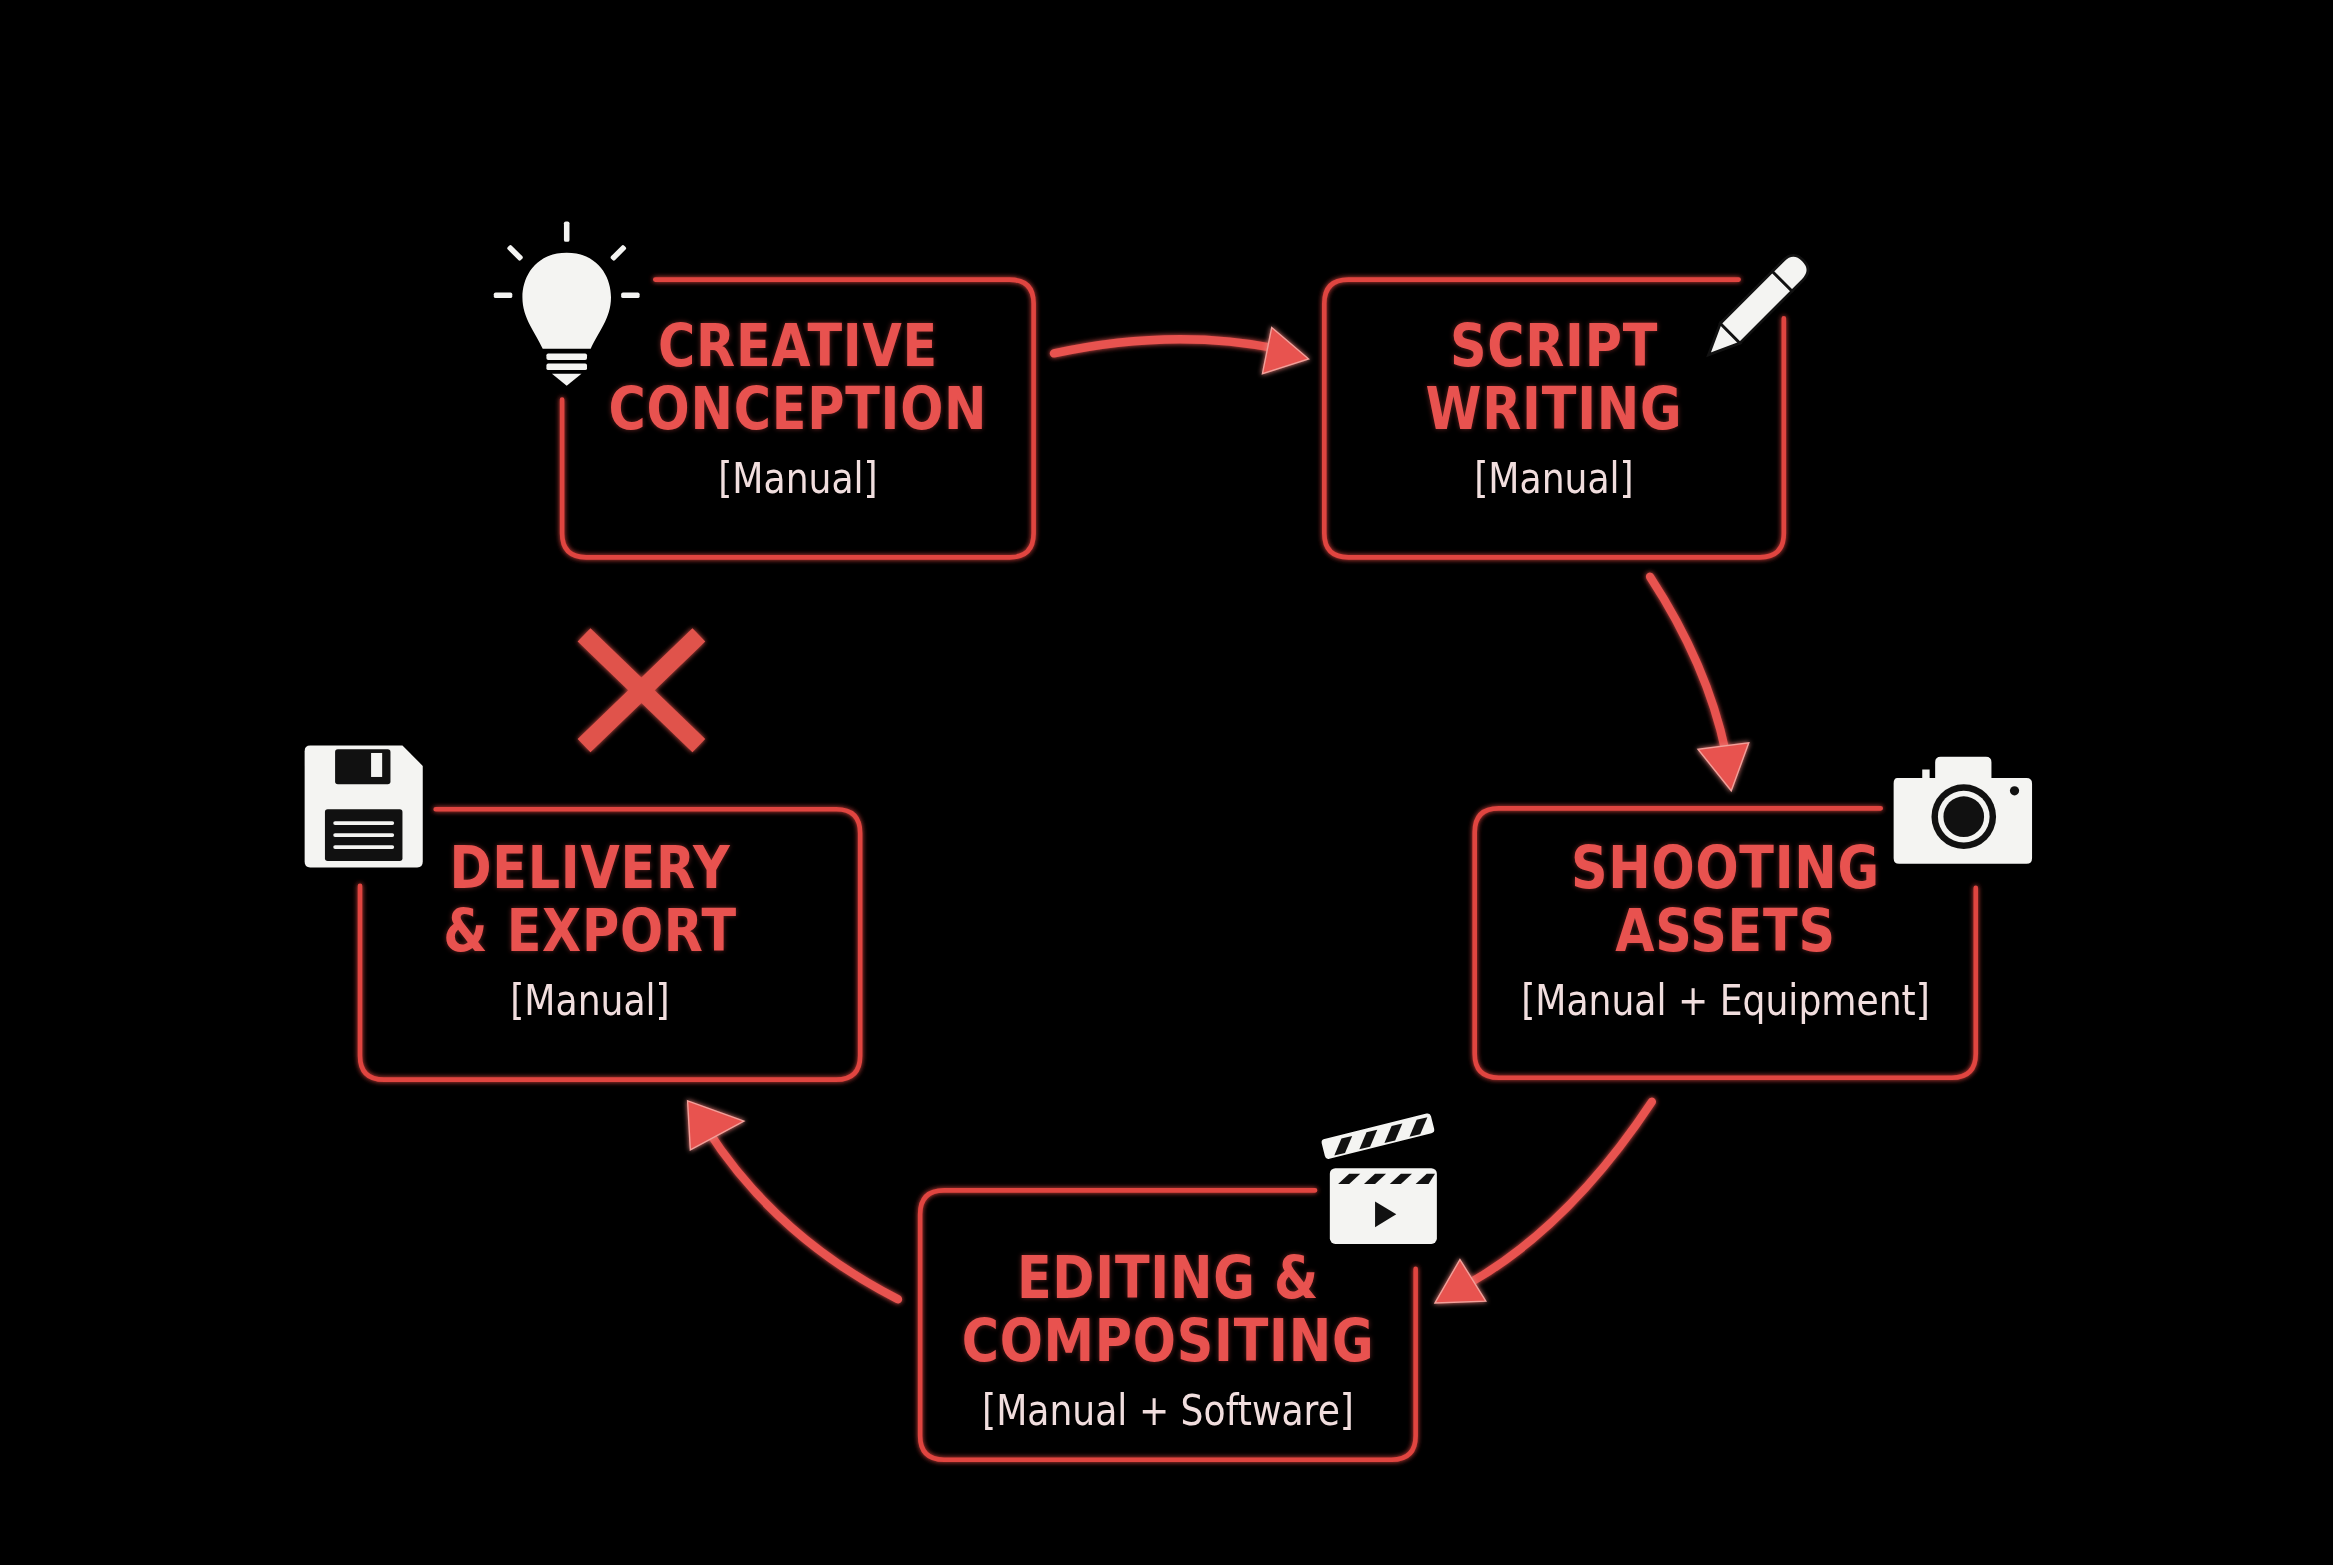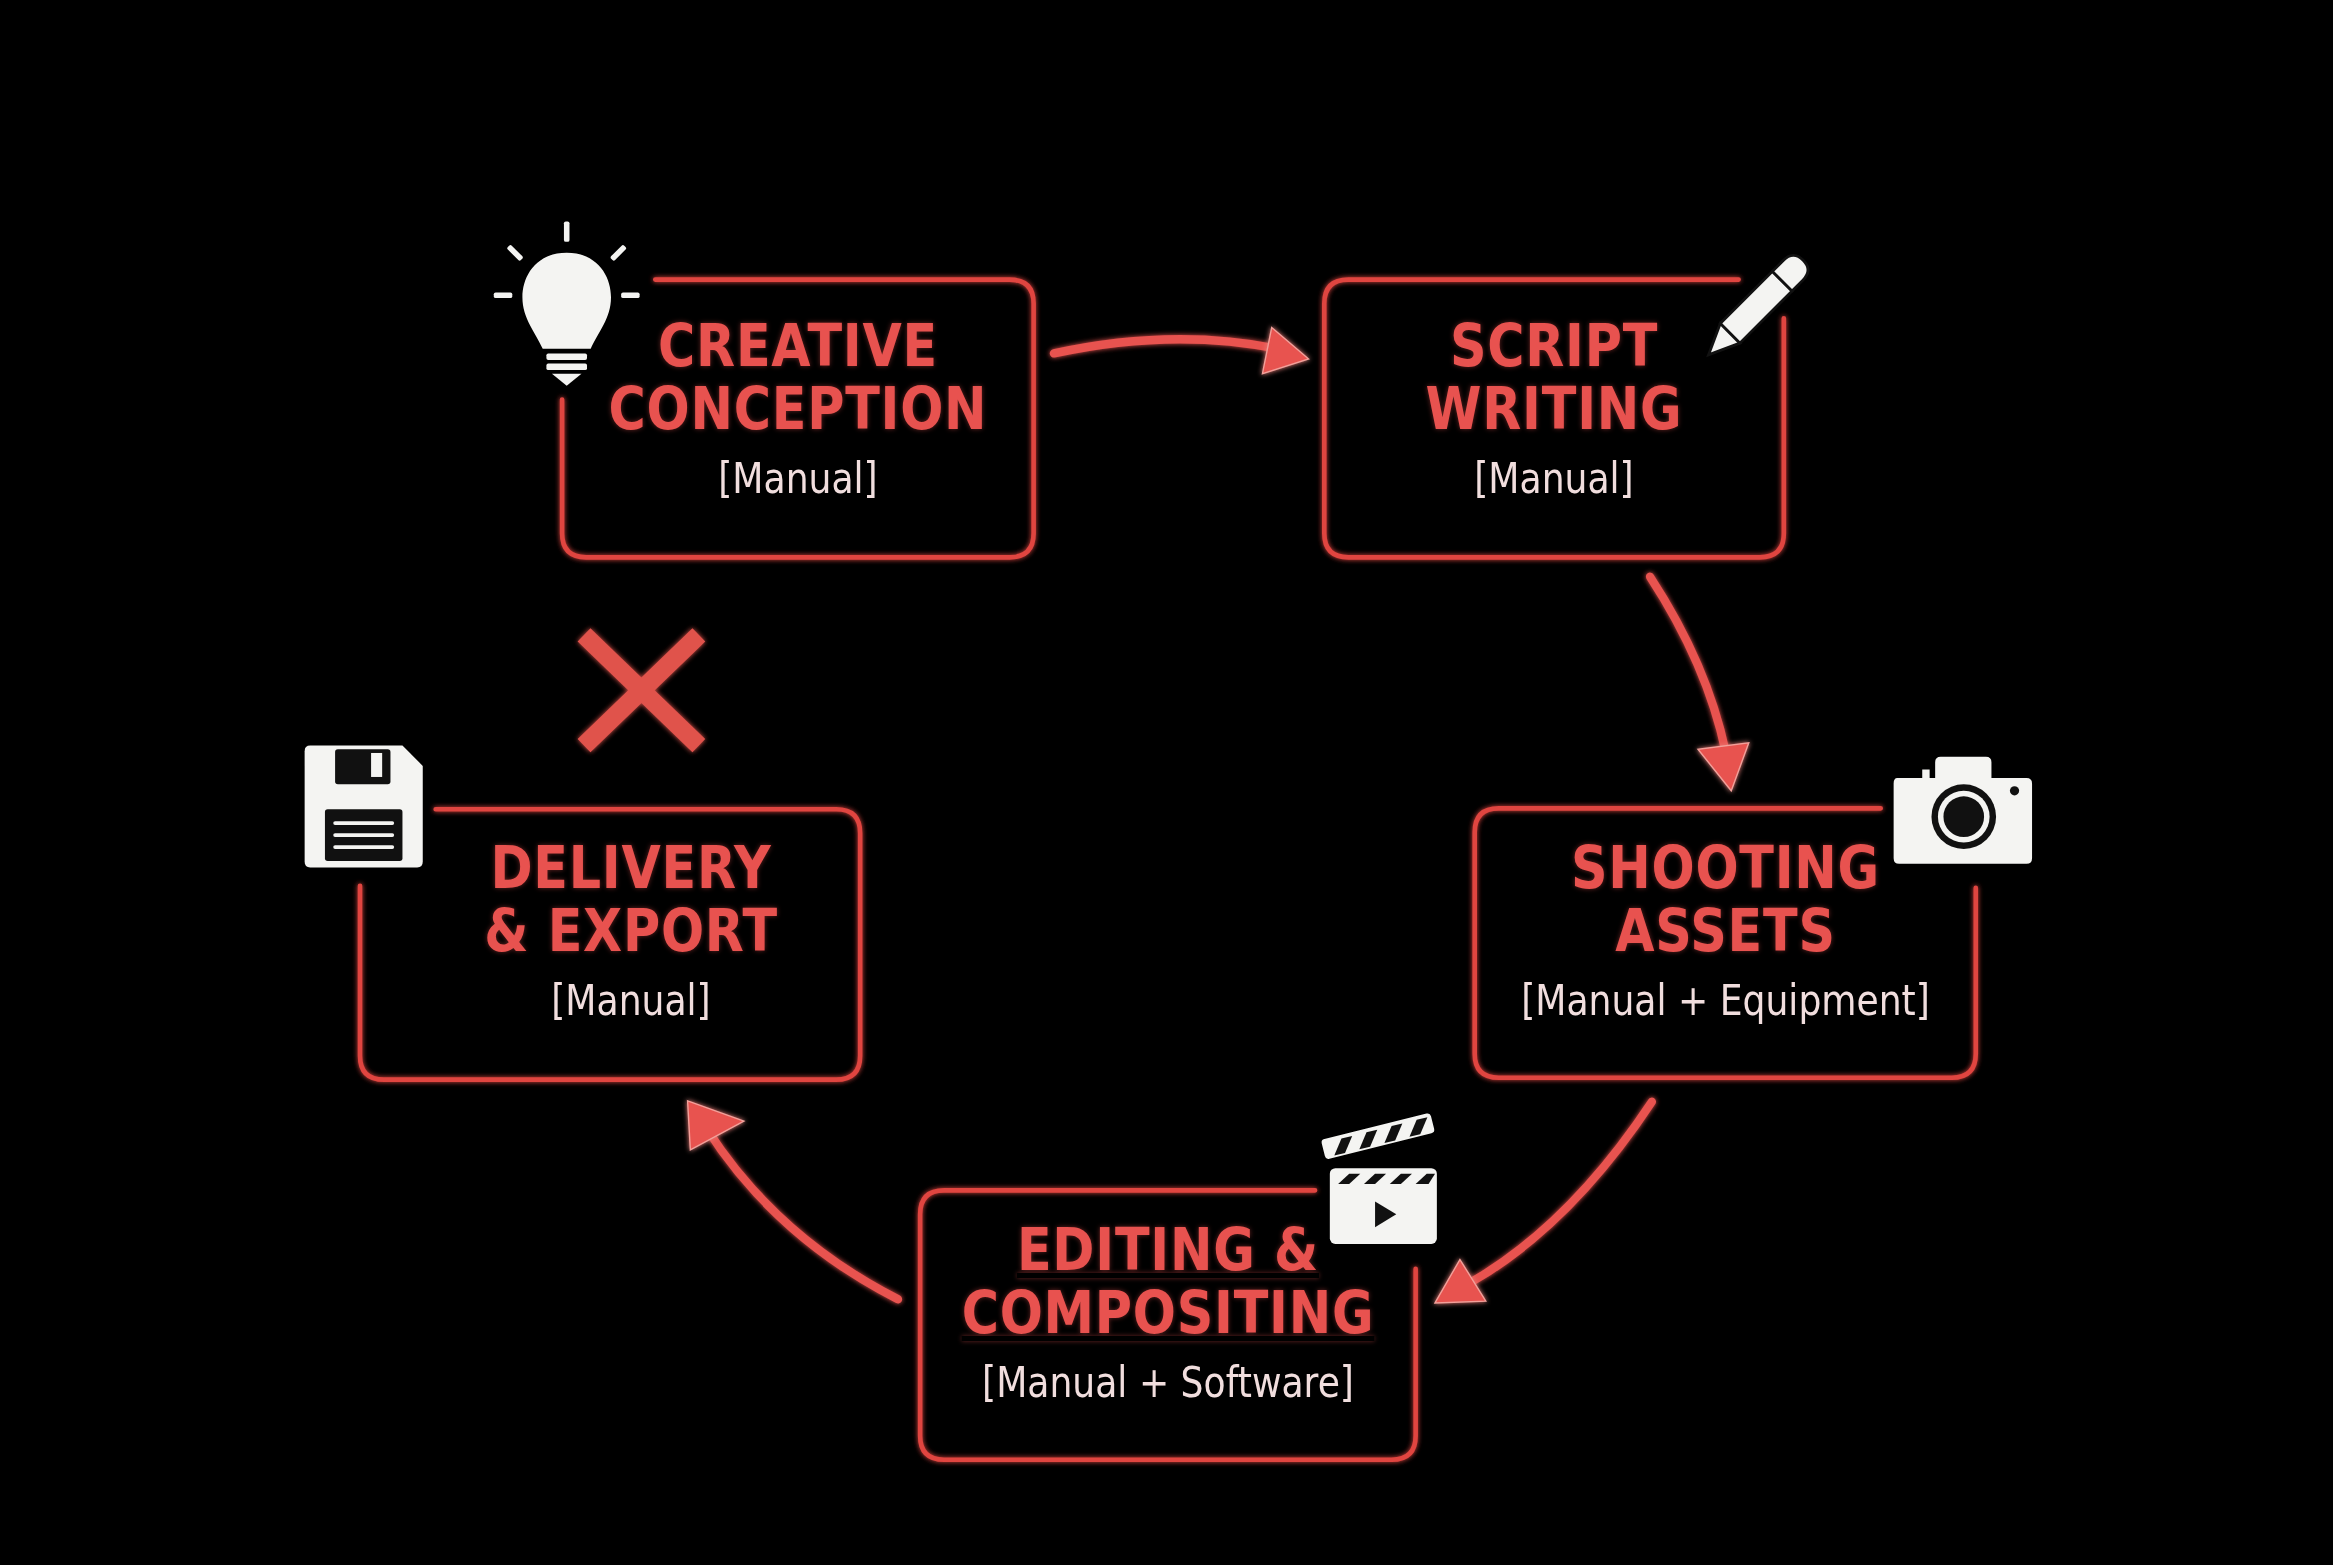--- a/index.html
+++ b/index.html
@@ -140,24 +140,24 @@
   <div class="title">WRITING</div>
   <div class="sub">[Manual]</div>
 </div>
 
 <div class="node-text" style="left:1475px; top:836px; width:501px;">
   <div class="title">SHOOTING</div>
   <div class="title">ASSETS</div>
   <div class="sub">[Manual + Equipment]</div>
 </div>
 
-<div class="node-text" style="left:920px; top:1218px; width:496px;text-decoration:underline;">
+<div class="node-text" style="left:920px; top:1246px; width:496px;">
   <div class="title">EDITING &amp;</div>
   <div class="title">COMPOSITING</div>
   <div class="sub">[Manual + Software]</div>
 </div>
 
-<div class="node-text" style="left:381px; top:836px; width:500px;">
+<div class="node-text" style="left:340px; top:836px; width:500px;">
   <div class="title">DELIVERY</div>
   <div class="title">&amp; EXPORT</div>
   <div class="sub">[Manual]</div>
 </div>
 
 
 </body></html>

